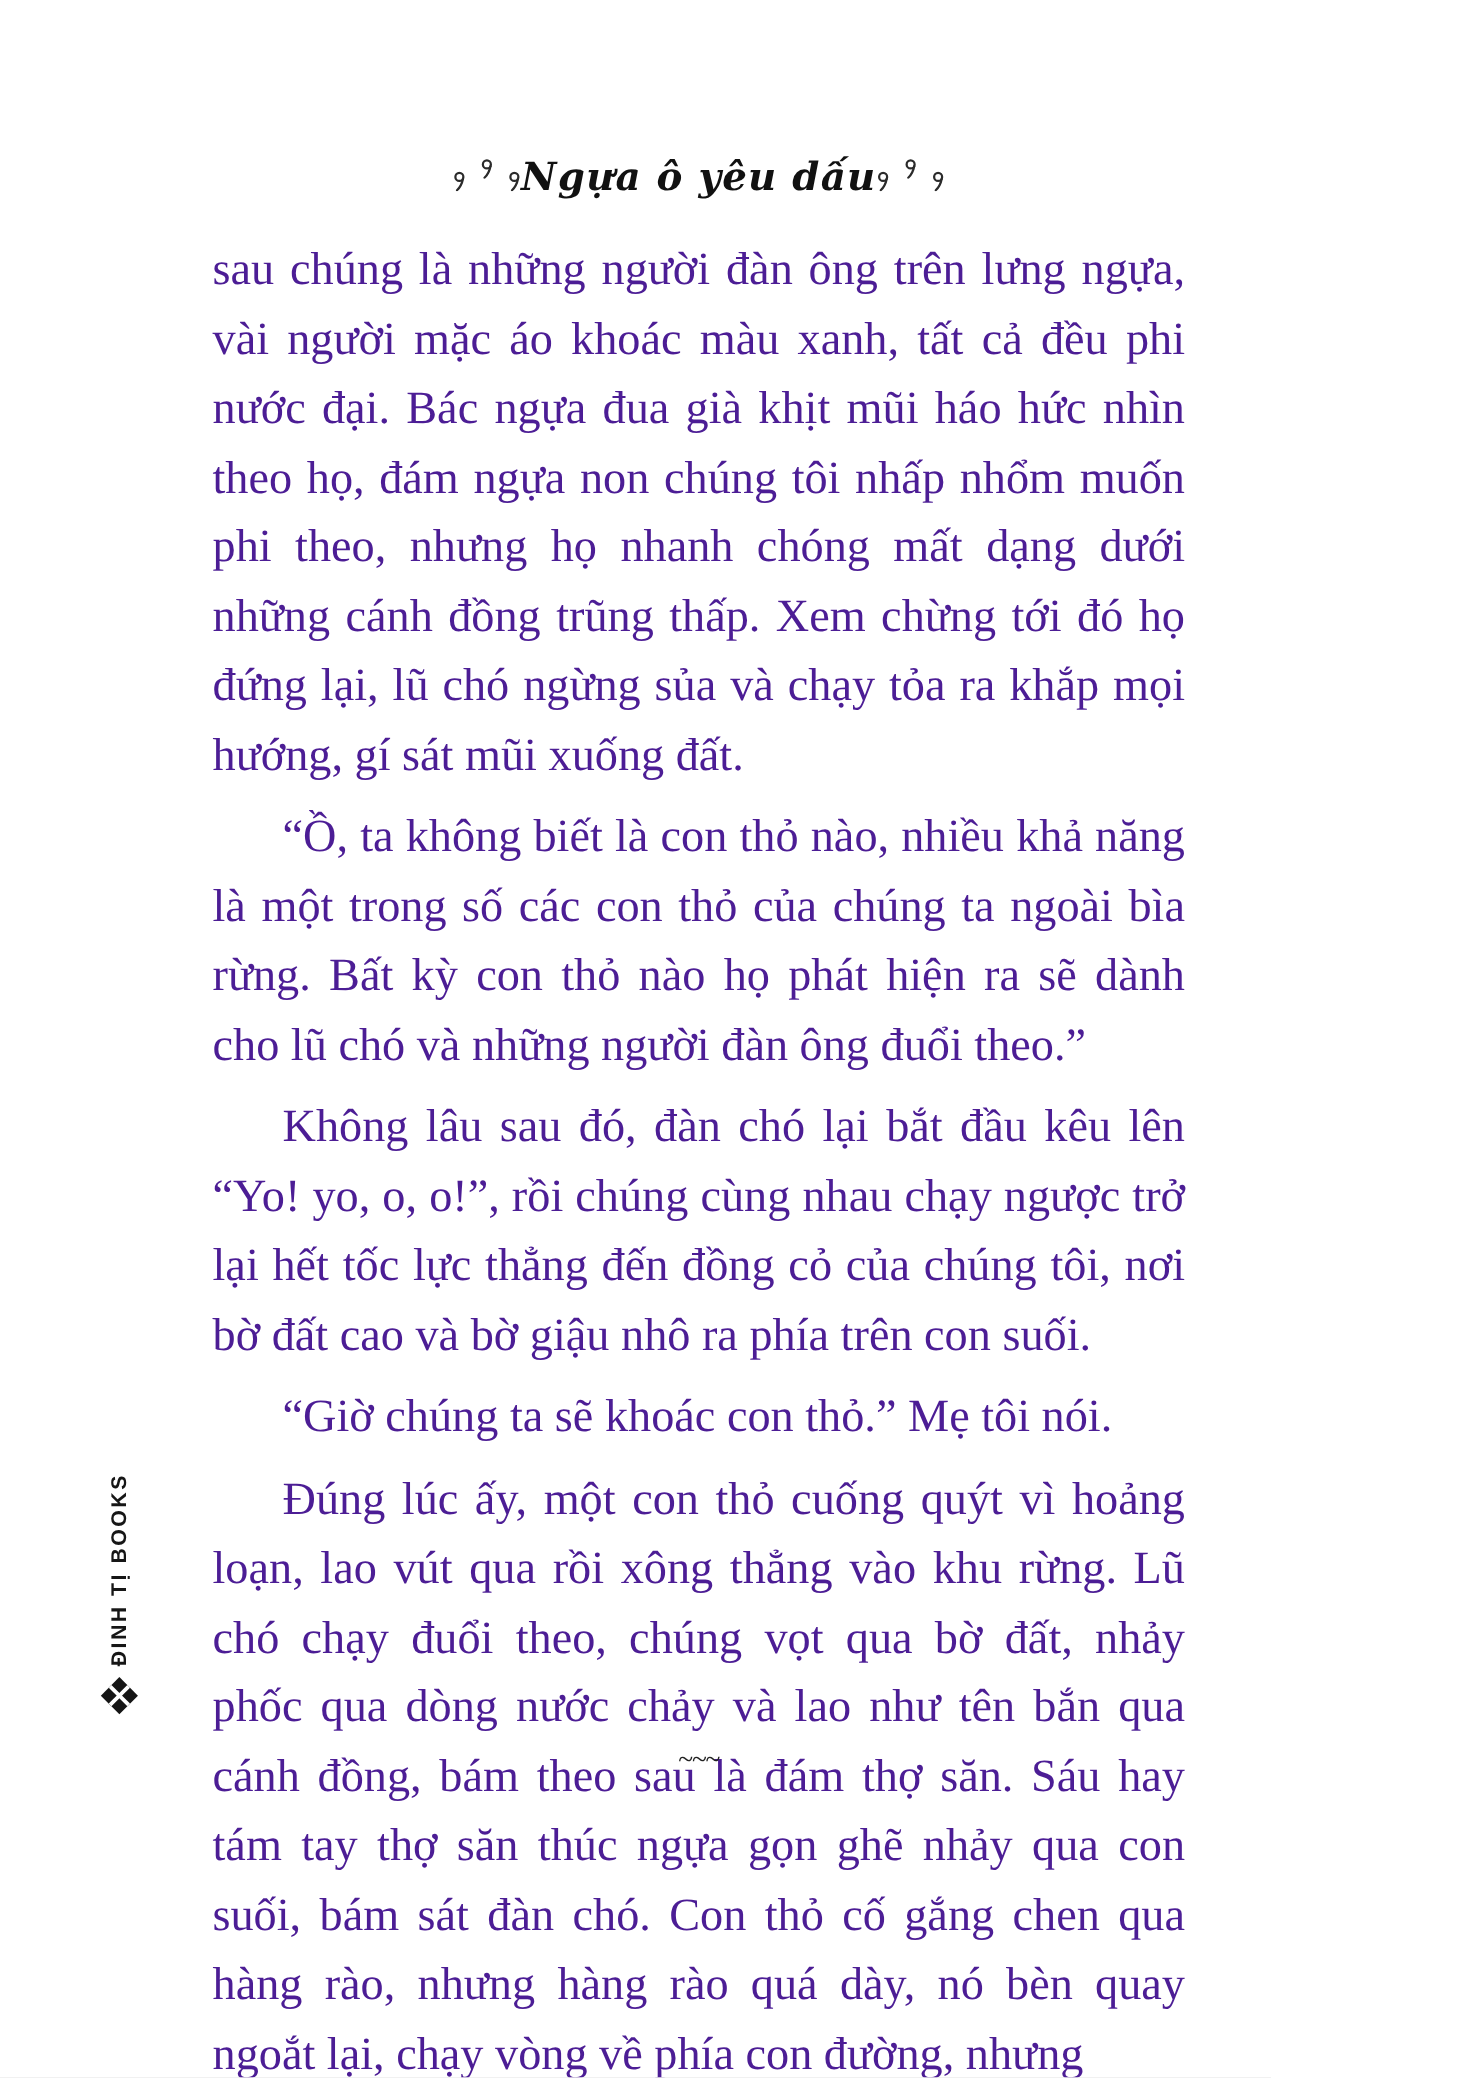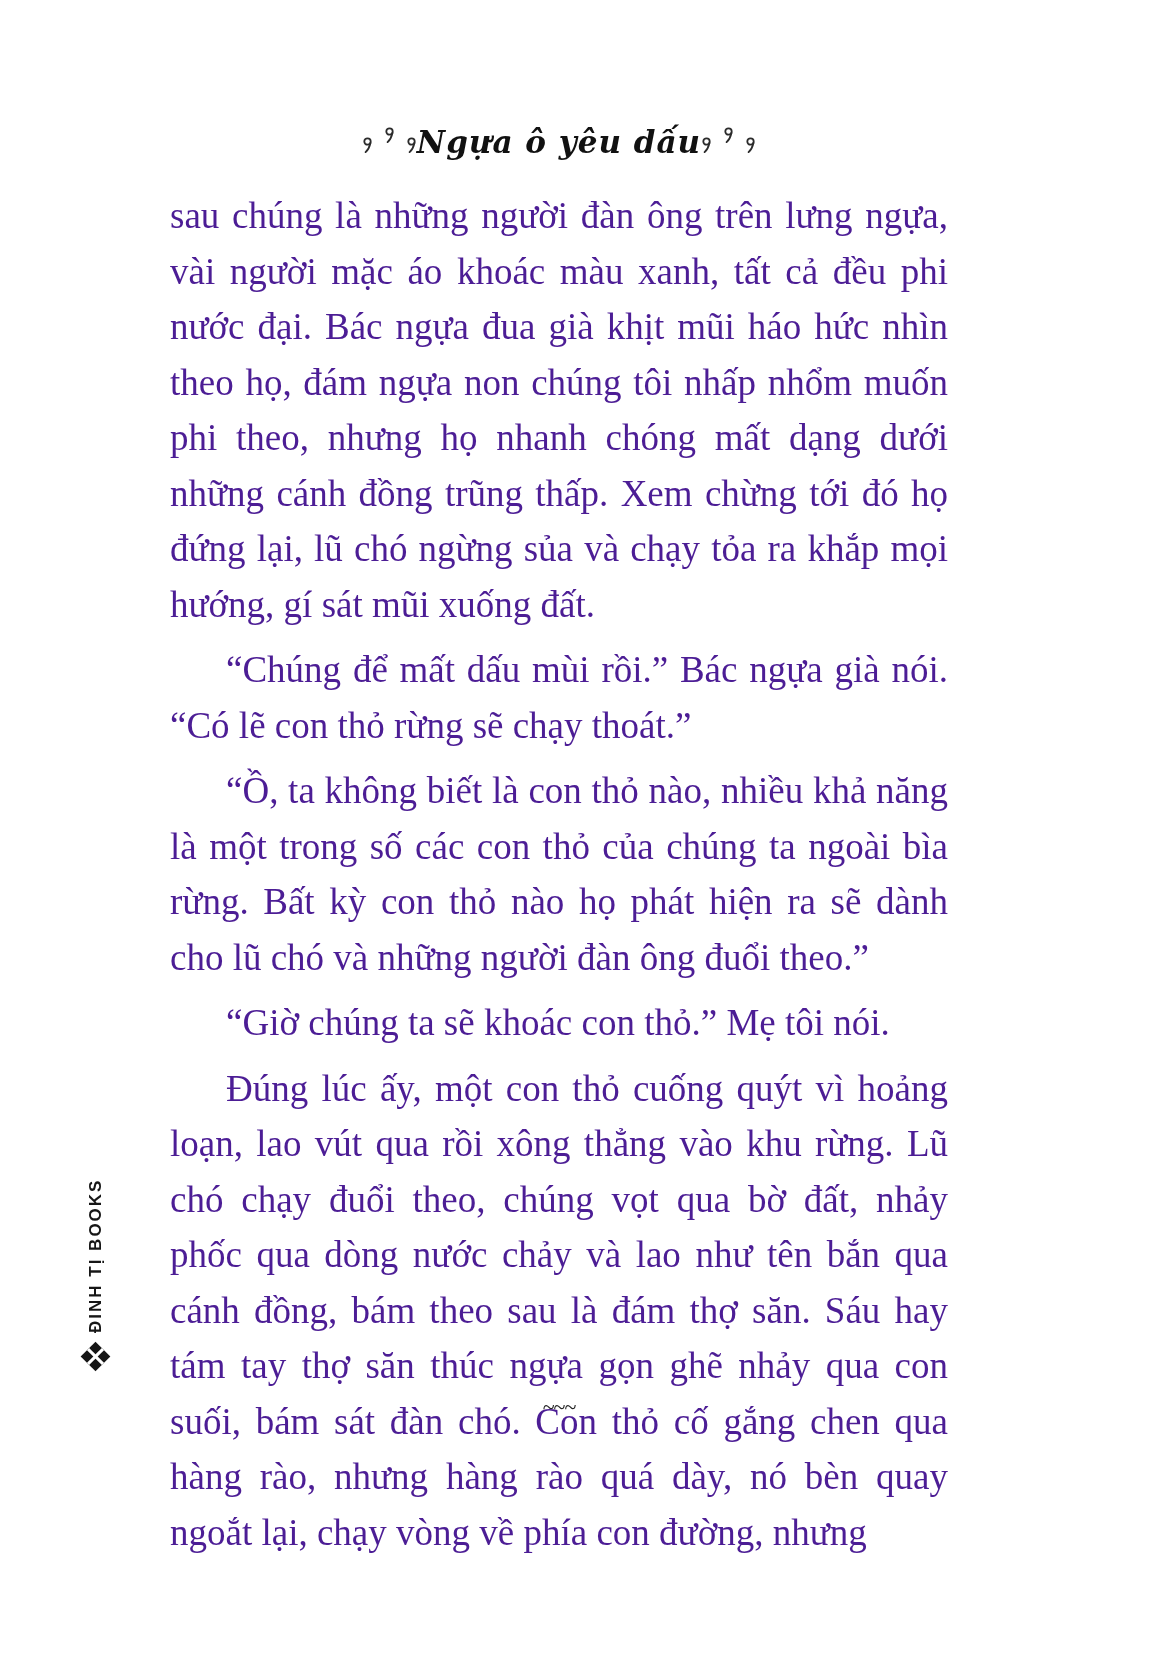--- a/index.html
+++ b/index.html
@@ -133,22 +133,22 @@
         </svg>
       <svg width="11" height="16" viewBox="0 0 11 16">
           <circle cx="5.5" cy="4.5" r="3.2" fill="none" stroke="#2b2b2b" stroke-width="1.8"></circle>
           <path d="M8.4 6 C 7.6 10, 6 13, 3.6 15.2" fill="none" stroke="#2b2b2b" stroke-width="1.8" stroke-linecap="round"></path>
         </svg>
     </span>
   </header>
 
   <main class="body-text">
     <p class="para no-indent">sau chúng là những người đàn ông trên lưng ngựa, vài người mặc áo khoác màu xanh, tất cả đều phi nước đại. Bác ngựa đua già khịt mũi háo hức nhìn theo họ, đám ngựa non chúng tôi nhấp nhổm muốn phi theo, nhưng họ nhanh chóng mất dạng dưới những cánh đồng trũng thấp. Xem chừng tới đó họ đứng lại, lũ chó ngừng sủa và chạy tỏa ra khắp mọi hướng, gí sát mũi xuống đất.</p>
-    <p class="para">“Chúng để mất dấu mùi rồi.” Bác ngựa già nói. “Có lẽ con thỏ rừng sẽ chạy thoát.”</p>
     <p class="para">“Ồ, ta không biết là con thỏ nào, nhiều khả năng là một trong số các con thỏ của chúng ta ngoài bìa rừng. Bất kỳ con thỏ nào họ phát hiện ra sẽ dành cho lũ chó và những người đàn ông đuổi theo.”</p>
+    <p class="para">Không lâu sau đó, đàn chó lại bắt đầu kêu lên “Yo! yo, o, o!”, rồi chúng cùng nhau chạy ngược trở lại hết tốc lực thẳng đến đồng cỏ của chúng tôi, nơi bờ đất cao và bờ giậu nhô ra phía trên con suối.</p>
     <p class="para">“Giờ chúng ta sẽ khoác con thỏ.” Mẹ tôi nói.</p>
     <p class="para">Đúng lúc ấy, một con thỏ cuống quýt vì hoảng loạn, lao vút qua rồi xông thẳng vào khu rừng. Lũ chó chạy đuổi theo, chúng vọt qua bờ đất, nhảy phốc qua dòng nước chảy và lao như tên bắn qua cánh đồng, bám theo sau là đám thợ săn. Sáu hay tám tay thợ săn thúc ngựa gọn ghẽ nhảy qua con suối, bám sát đàn chó. Con thỏ cố gắng chen qua hàng rào, nhưng hàng rào quá dày, nó bèn quay ngoắt lại, chạy vòng về phía con đường, nhưng</p>
   </main>
 
   <aside>
     <span class="spine">ĐINH TỊ BOOKS</span>
     <span class="logo"></span>
   </aside>
 
   <footer class="footer">

